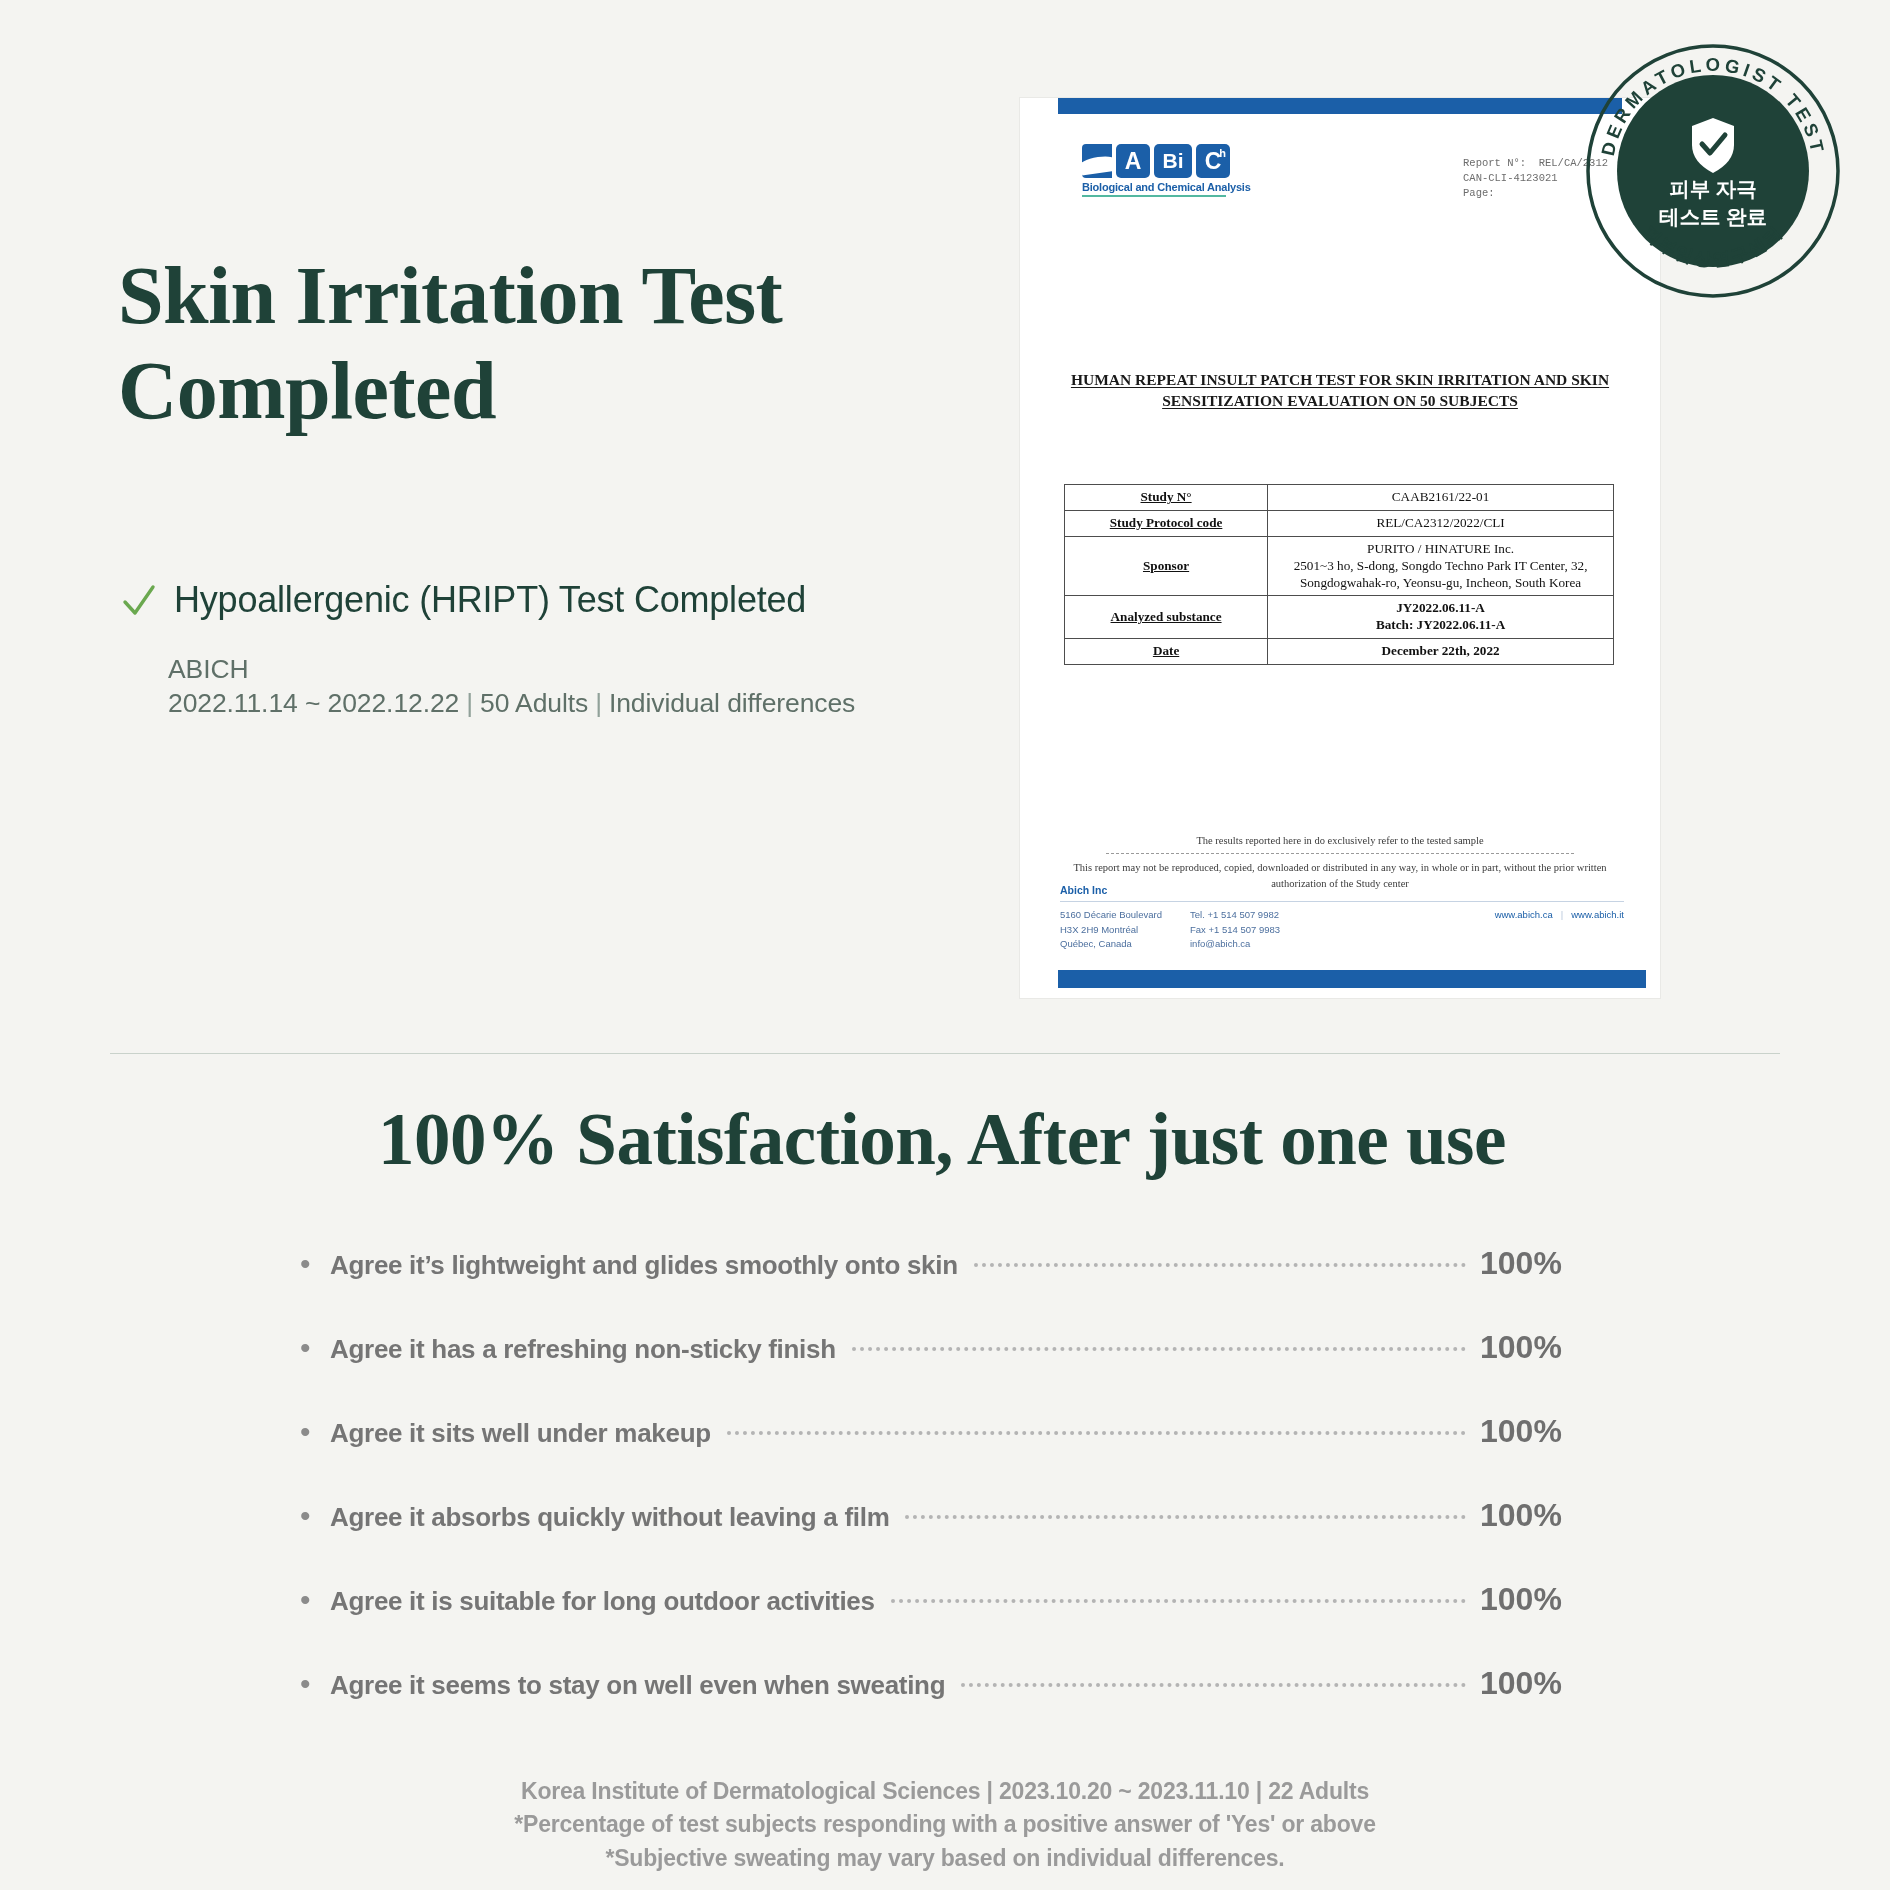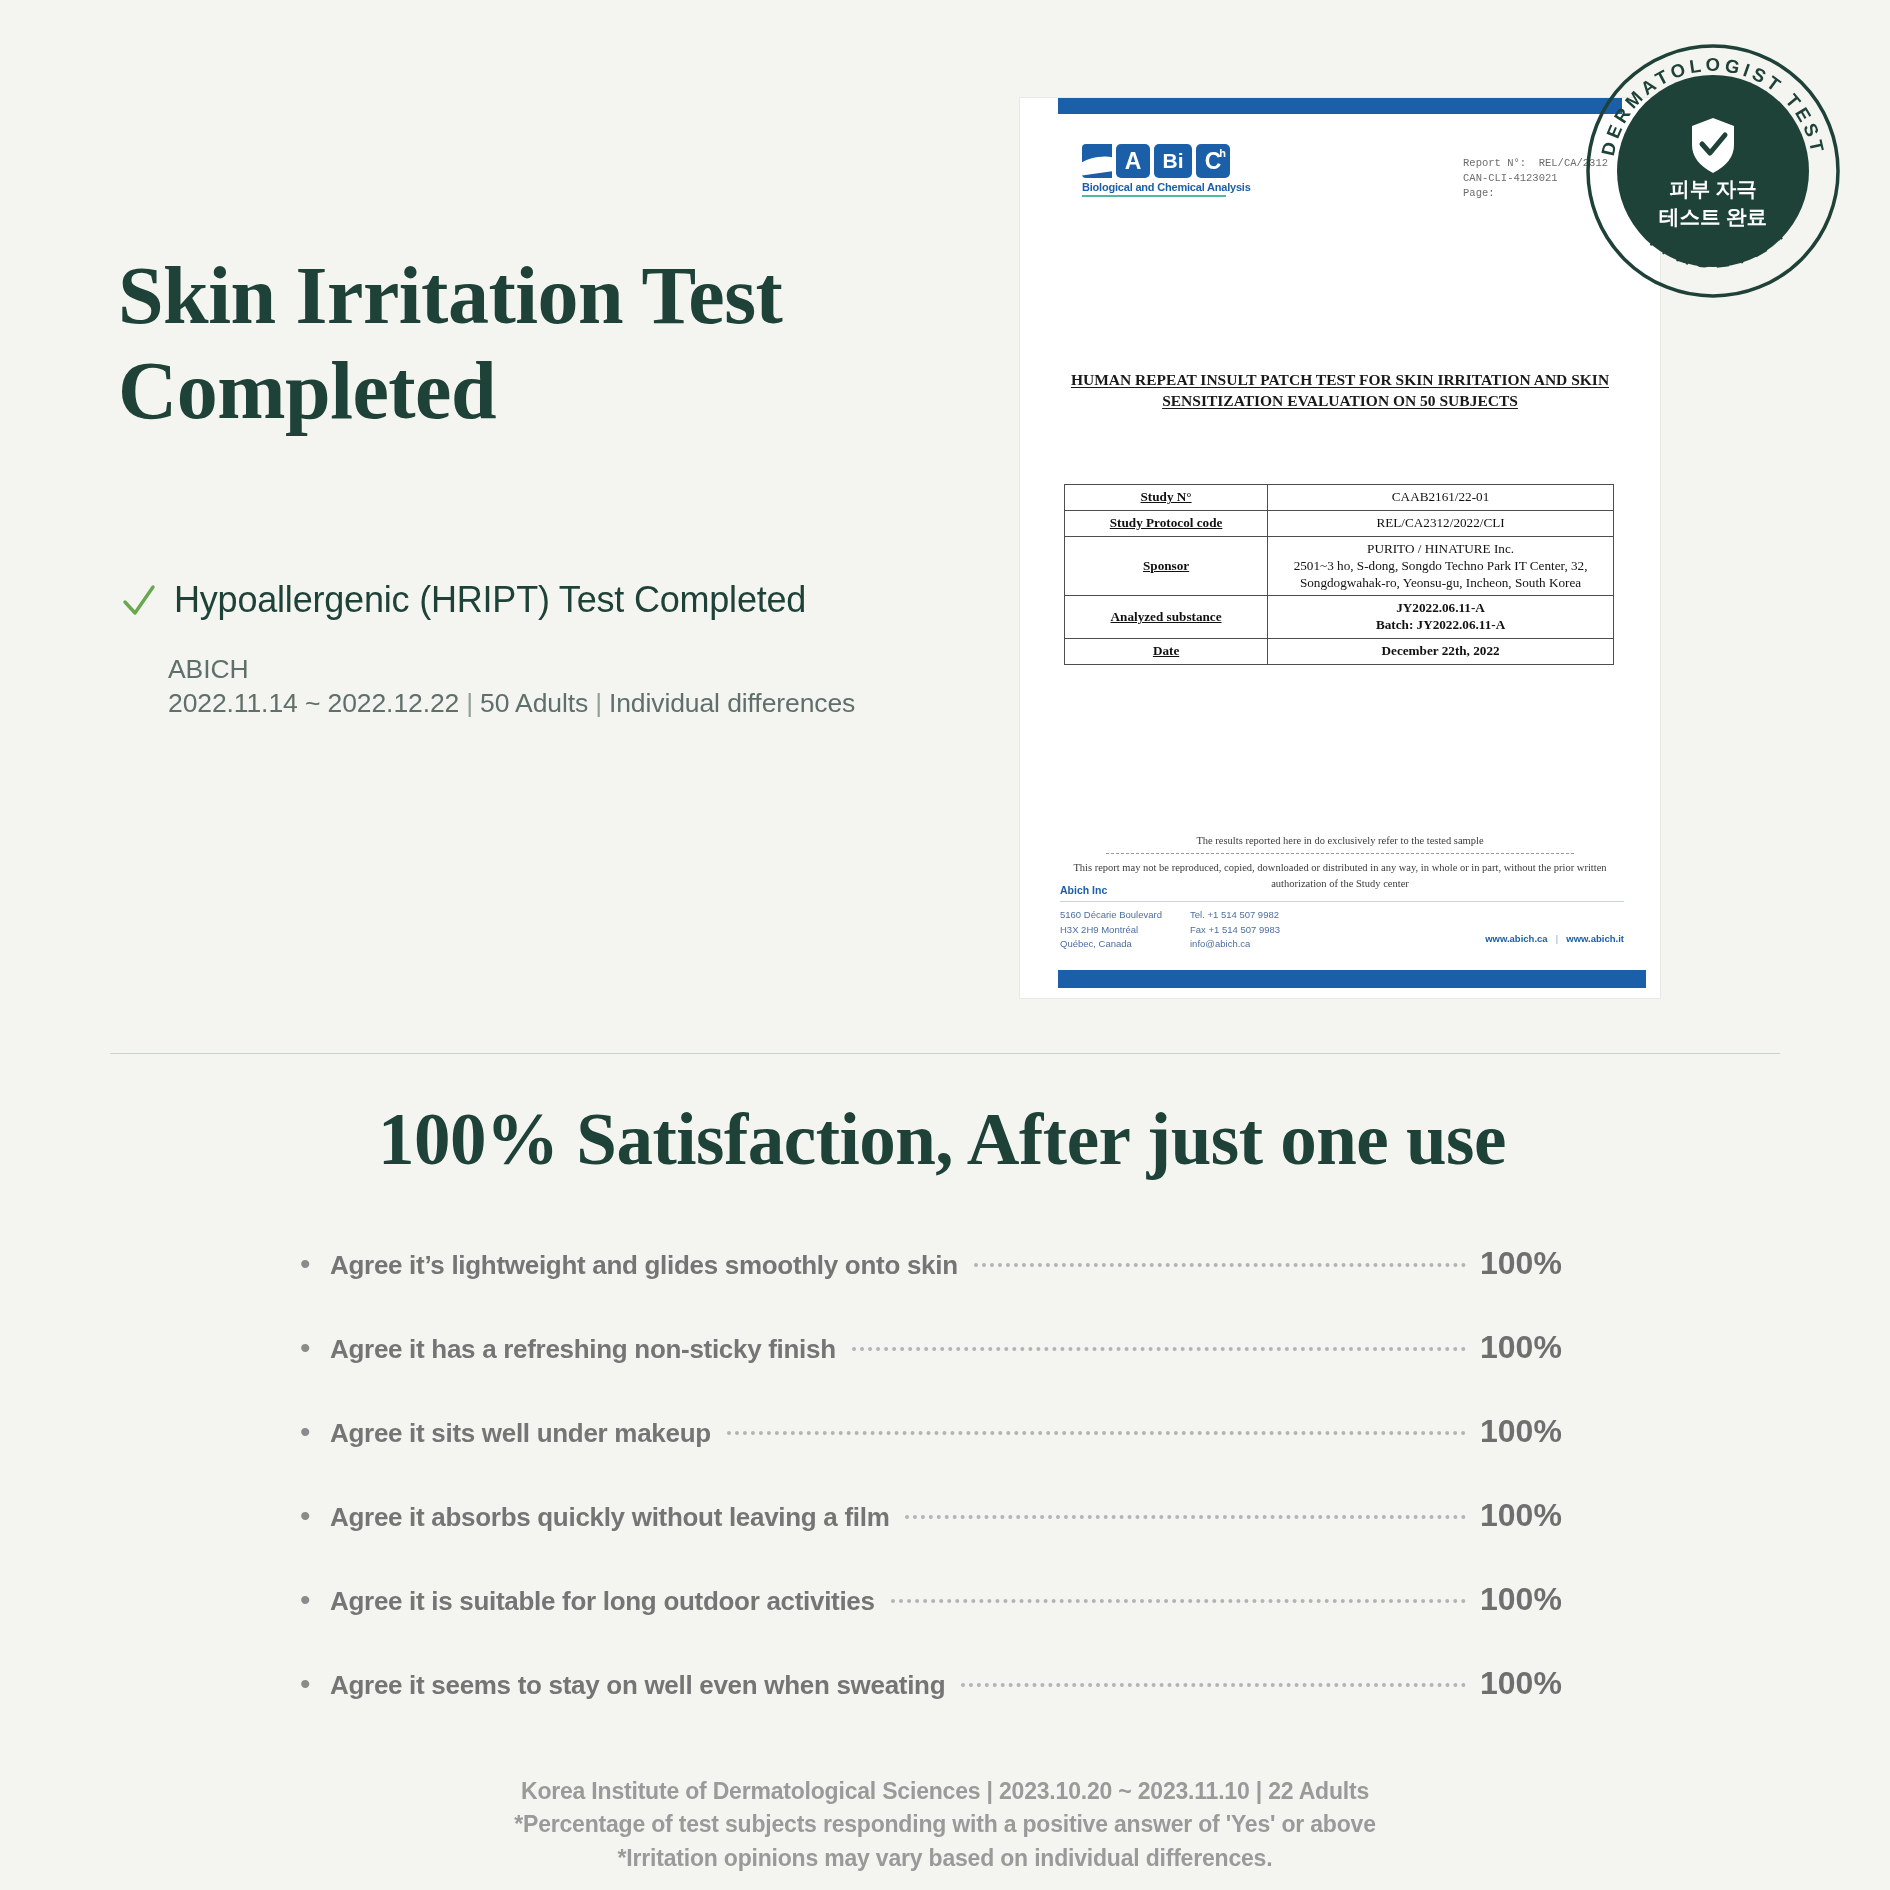--- a/index.html
+++ b/index.html
@@ -114,21 +114,21 @@
 
   .cert-footer {
     position: absolute; left: 40px; right: 36px; bottom: 46px;
     font-size: 9.5px; color: #4c6f9e; line-height: 1.55;
   }
   .cert-footer .abichinc { font-weight: bold; color: #1b5fa8; font-size: 10.5px; }
   .cert-footer .frule { height: 1px; background: #c6d3e3; margin: 3px 0 6px 0; }
   .cf-cols { display: flex; align-items: flex-start; }
   .cf-a { width: 130px; }
   .cf-b { width: 190px; }
-  .cf-c { margin-left: auto; font-weight: bold; color: #1b5fa8; white-space: nowrap; margin-top: 24px; }
+  .cf-c { margin-left: auto; font-weight: normal; color: #1b5fa8; white-space: nowrap; }
   .cf-c .bar { color: #b9c8dc; padding: 0 8px; }
 
   
   .badge {
     position: absolute; left: 1582px; top: 40px;
     width: 262px; height: 262px;
   }
   .badge svg { display: block; }
 
   
@@ -353,16 +353,16 @@
         <span class="stat-bullet">•</span>
         <span class="stat-label">Agree it seems to stay on well even when sweating</span>
         <span class="stat-dots"></span>
         <span class="stat-value">100%</span>
       </div>
     </div>
 
   <div class="footnote">
     <div>Korea Institute of Dermatological Sciences | 2023.10.20 ~ 2023.11.10 | 22 Adults</div>
     <div>*Percentage of test subjects responding with a positive answer of 'Yes' or above</div>
-    <div>*Irritation opinions may vary based on individual differences.</div>
+    <div>*Subjective sweating may vary based on individual differences.</div>
   </div>
 
 </div>
 
 </body></html>

